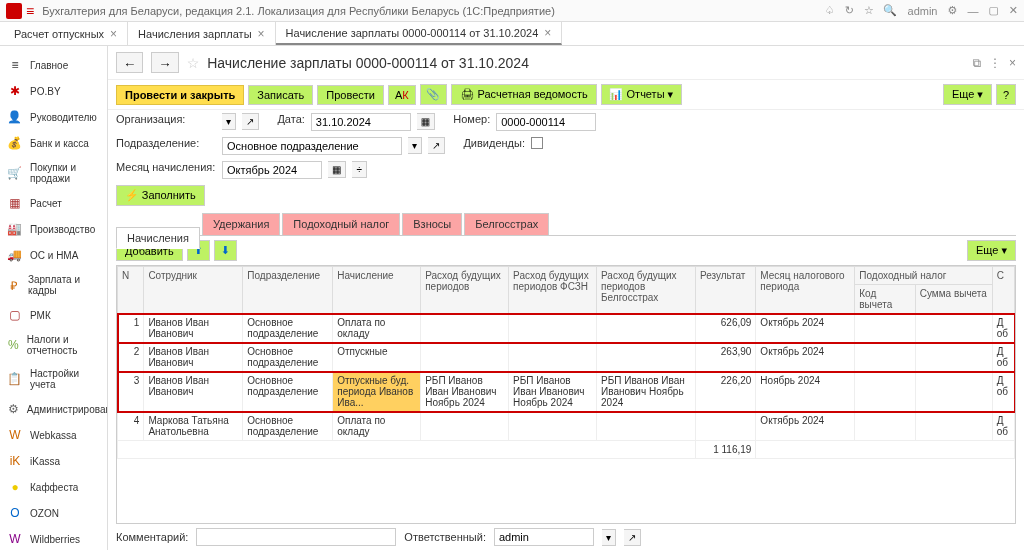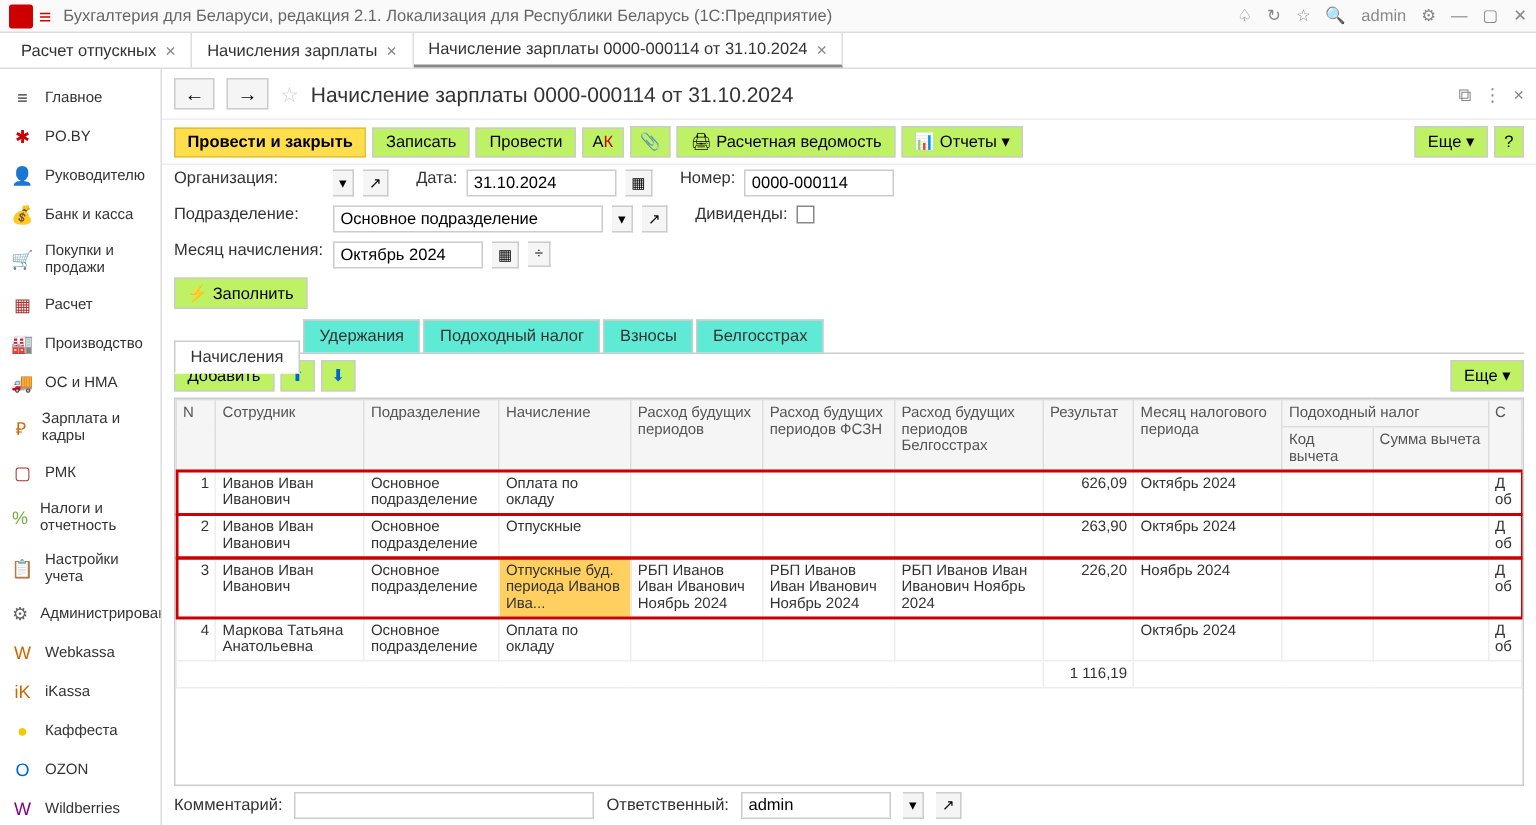--- a/index.html
+++ b/index.html
@@ -27,21 +27,21 @@
 .btn { border: 1px solid #ccc; padding: 3px 8px; background: #bef264; cursor: pointer; font-size: 11px; }
 .btn.primary { background: #ffde4e; border-color: #e0c040; font-weight: bold; }
 .btn.icon-only { padding: 3px 6px; }
 .toolbar-right { margin-left: auto; display: flex; gap: 4px; }
 .form-row { display: flex; align-items: flex-start; padding: 3px 8px; gap: 6px; font-size: 11px; }
 .form-label { width: 100px; color: #333; }
 .form-input { border: 1px solid #ccc; padding: 2px 4px; font-size: 11px; }
 .w180 { width: 180px; } .w80 { width: 100px; } .w100 { width: 100px; }
 .input-btn { border: 1px solid #ccc; border-left: none; padding: 2px 4px; background: #f5f5f5; cursor: pointer; font-size: 10px; }
 .subtabs { display: flex; border-bottom: 1px solid #ccc; margin: 4px 8px 0; }
-.subtab { padding: 4px 10px; border: 1px solid #ccc; border-bottom: none; margin-right: 2px; cursor: pointer; font-size: 11px; background: #5eead4; }
+.subtab { padding: 4px 10px; border: 1px solid #ccc; border-bottom: none; margin-right: 2px; cursor: pointer; font-size: 11px; background: #fca5a5; }
 .subtab.active { background: #fff; border-bottom: 1px solid #fff; position: relative; top: 14px; }
 .sub-toolbar { display: flex; padding: 4px 8px; gap: 4px; }
 .grid-wrap { margin: 0 8px; border: 1px solid #ccc; height: 290px; overflow: auto; position: relative; }
 .grid { width: 100%; border-collapse: collapse; font-size: 10px; }
 .grid th { background: #f5f5f5; border: 1px solid #ddd; padding: 3px 4px; text-align: left; font-weight: normal; color: #555; vertical-align: top; }
 .grid td { border: 1px solid #eee; padding: 3px 4px; vertical-align: top; }
 .grid tr.highlighted { outline: 2px solid #cc0000; outline-offset: -1px; }
 .cell-orange { background: #ffd060 !important; border: 1px dashed #cc8800 !important; }
 .num-right { text-align: right; }
 .footer-row { display: flex; padding: 4px 8px; gap: 8px; font-size: 11px; align-items: center; margin-top: auto; }

